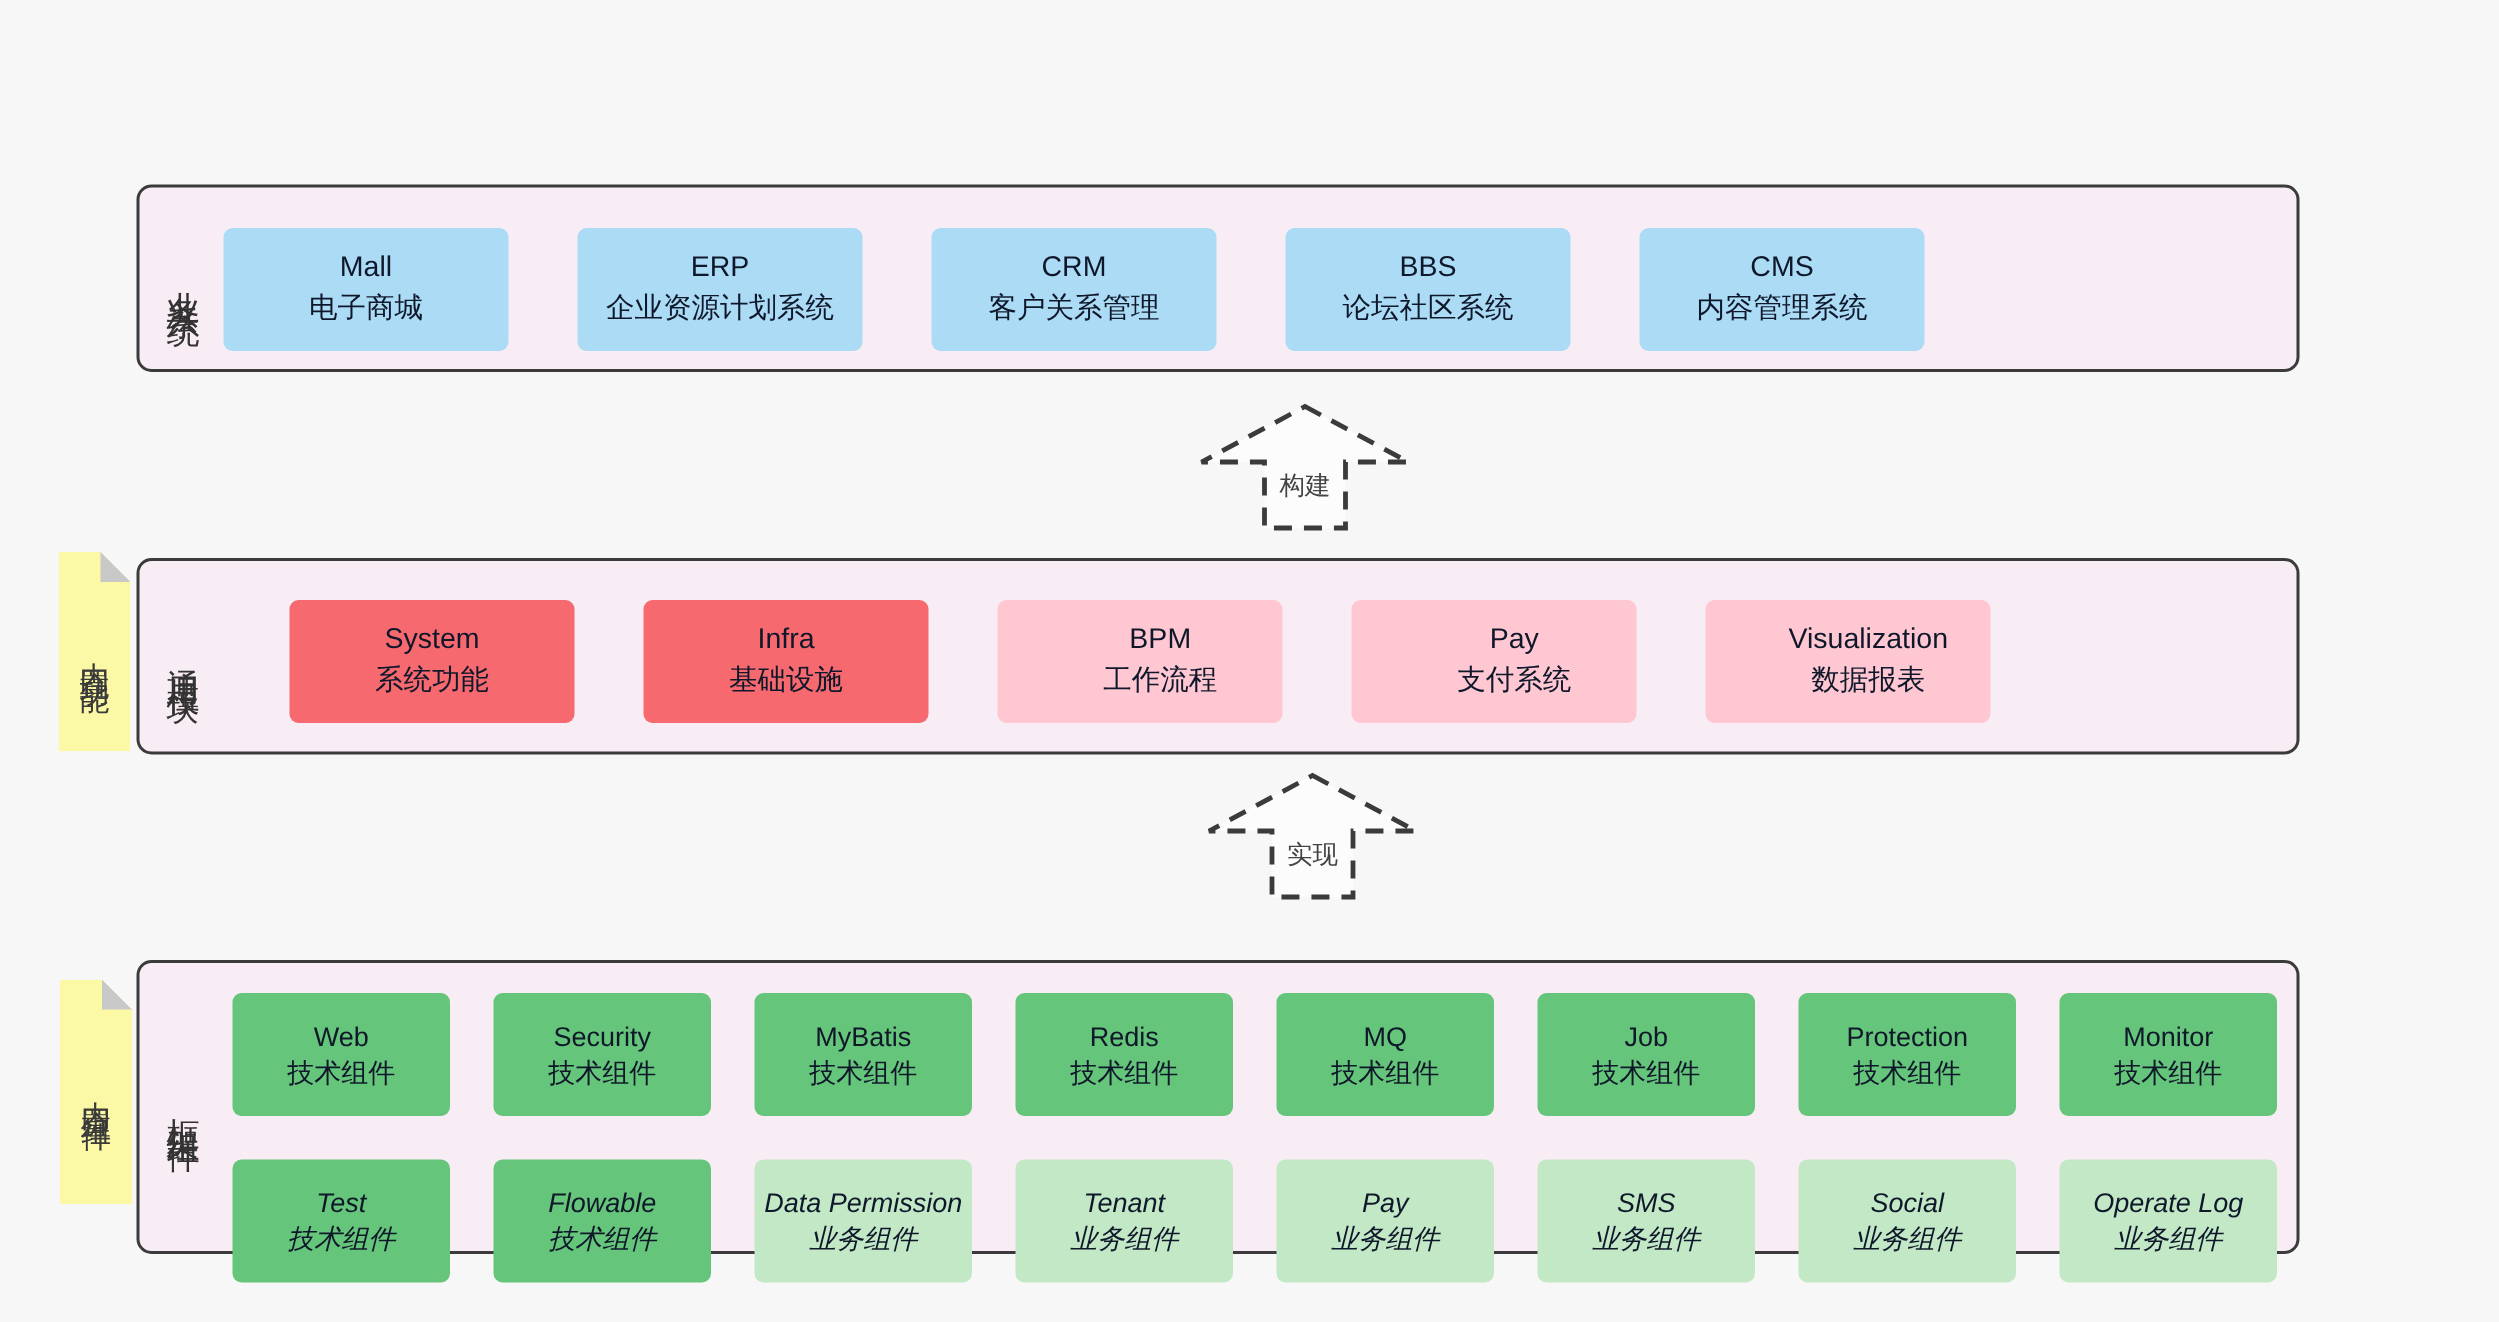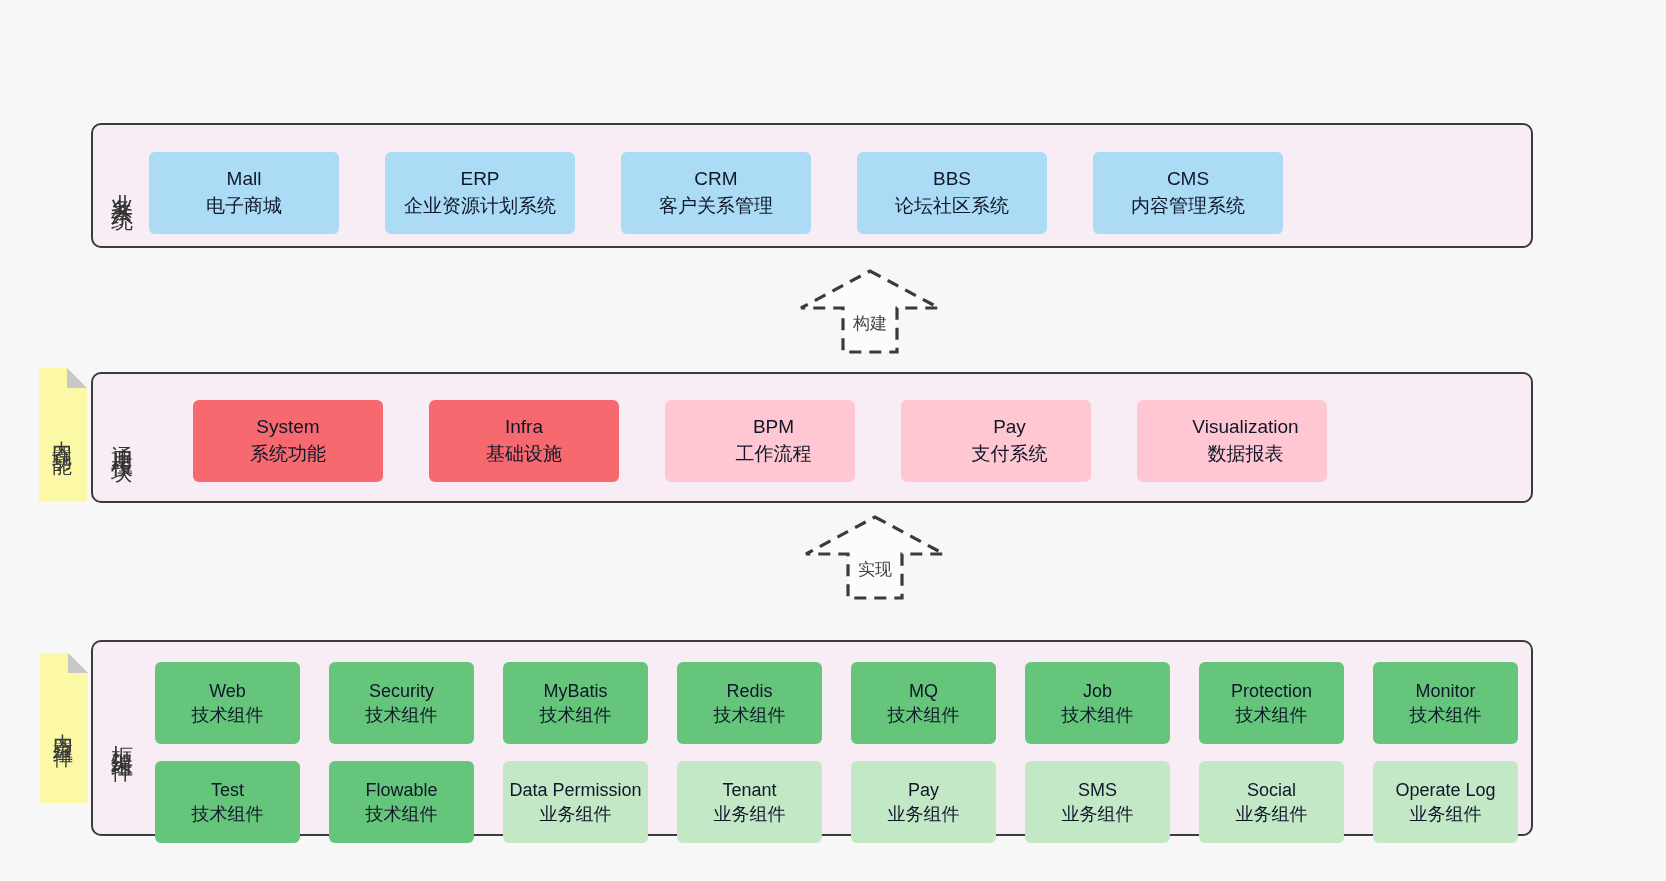--- a/index.html
+++ b/index.html
@@ -40,21 +40,21 @@
     white-space: nowrap;
   }
 
   
   .row { position: absolute; display: flex; }
   .row-wide { left: 56px; gap: 46px; }
   #panel-business .row-wide { top: 27px; }
   #panel-modules  .row-wide { top: 26px; margin-left: 44px; }
   .row-narrow { left: 62px; gap: 29px; }
   #row-comp-1 { top: 20px; }
-  #row-comp-2 { top: 119px; }
+  #row-comp-2 { top: 131px; font-style: italic; }
 
   .box {
     border-radius: 6px;
     display: flex;
     flex-direction: column;
     align-items: center;
     justify-content: center;
     text-align: center;
     color: #0f172a;
     font-size: 19px;

